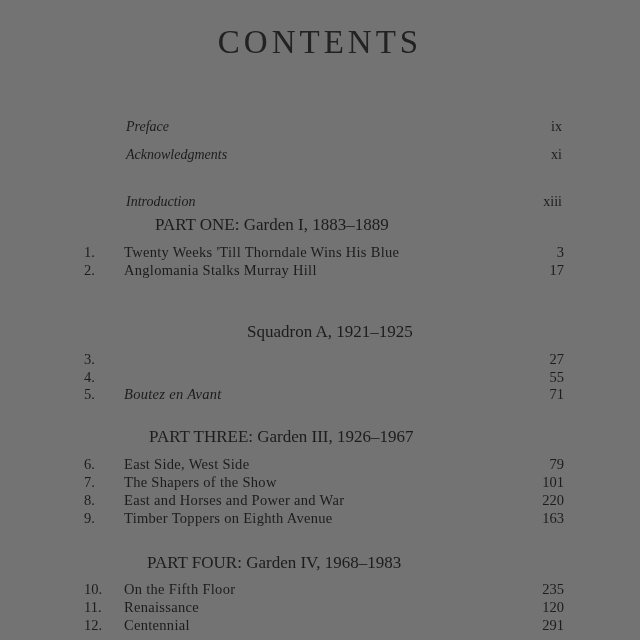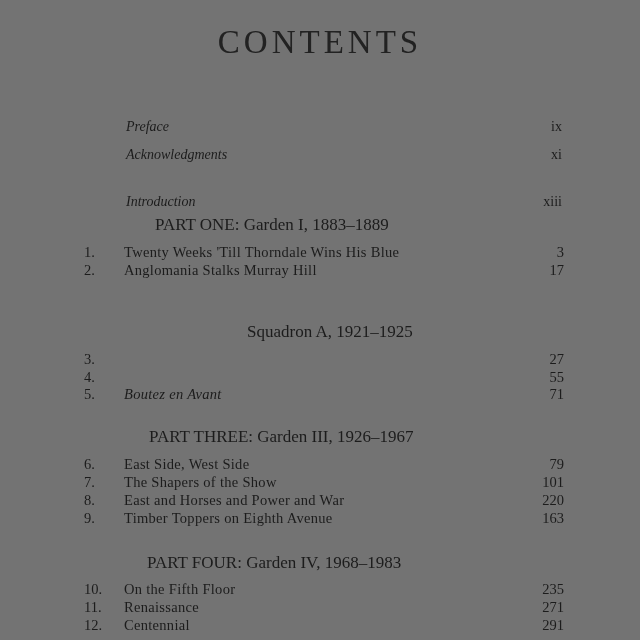--- a/index.html
+++ b/index.html
@@ -155,21 +155,21 @@
     <span>PART FOUR</span><span>: Garden IV, 1968–1983</span>
   </div>
   <div class="ch" style="top:581px;">
     <span class="num">10.</span>
     <span class="ttl">On the Fifth Floor</span>
     <span class="pg">235</span>
   </div>
   <div class="ch" style="top:599px;">
     <span class="num">11.</span>
     <span class="ttl">Renaissance</span>
-    <span class="pg">271</span>
+    <span class="pg">120</span>
   </div>
   <div class="ch" style="top:617px;text-align:center;">
     <span class="num">12.</span>
     <span class="ttl">Centennial</span>
     <span class="pg">291</span>
   </div>
 
 </div>
 
 </body></html>

